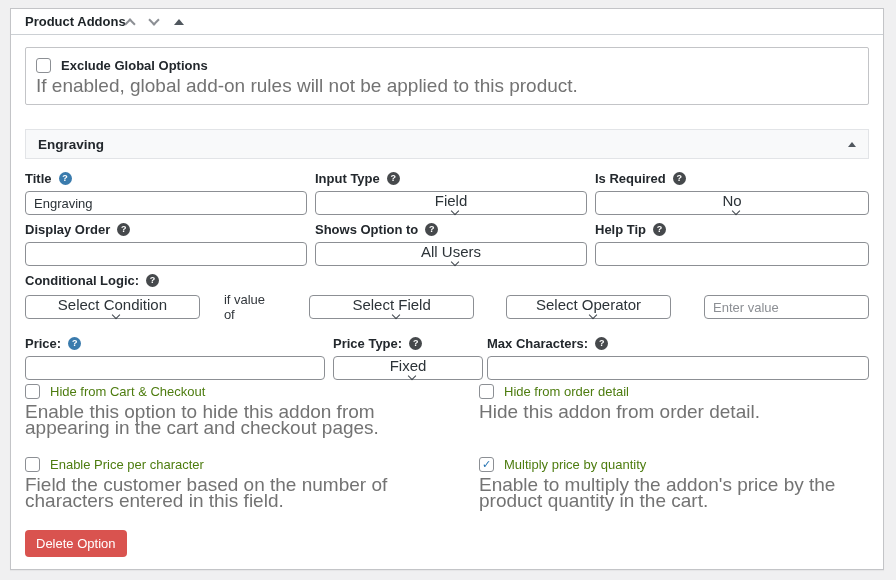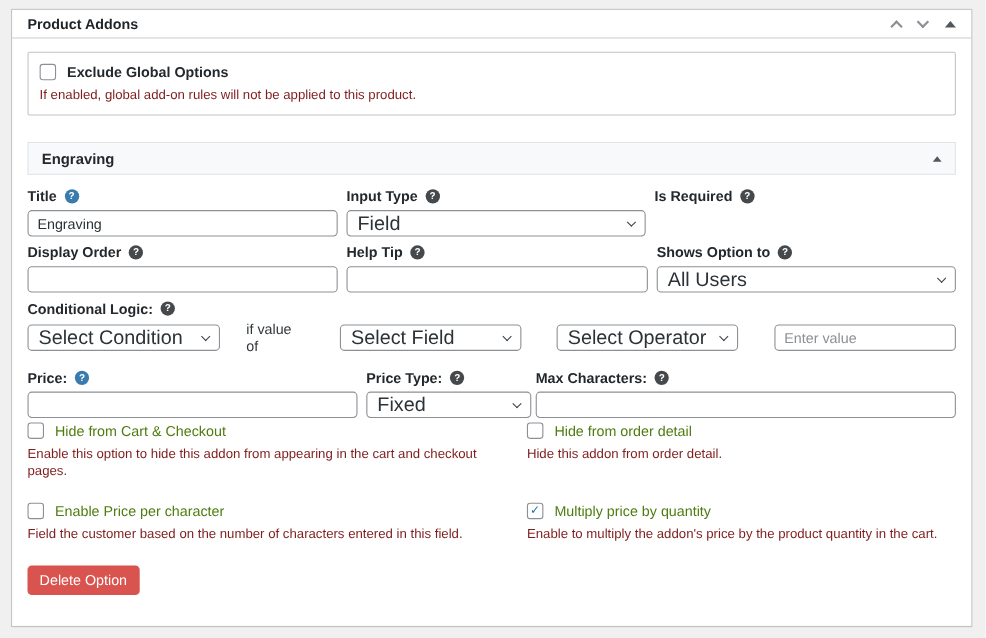--- a/index.html
+++ b/index.html
@@ -12,21 +12,21 @@
     position: relative;
   }
   .postbox {
     position: absolute; left: 10px; top: 8px;
     width: 874px; height: 562px;
     background: #fff; border: 1px solid #c3c4c7;
     box-shadow: 0 1px 1px rgba(0,0,0,.04);
     overflow: hidden;
   }
   .pb-header {
-    display: flex; align-items: center; justify-content: space-between;
+    display: flex; align-items: center; 
     height: 26px; padding: 0 14px; border-bottom: 1px solid #ccd0d4;
   }
   .pb-title { font-weight: 700; font-size: 13px; color: #1d2327; }
   .pb-actions { display: flex; align-items: center; gap: 16px; }
   .chev { width: 8px; height: 8px; border-right: 2px solid #8c8f94; border-bottom: 2px solid #8c8f94; display: inline-block; cursor: pointer; }
   .chev.up { transform: rotate(-135deg); margin-top: 4px; }
   .chev.down { transform: rotate(45deg); margin-top: -3px; }
   .tri-up { width: 0; height: 0; border-left: 5px solid transparent; border-right: 5px solid transparent; border-bottom: 6px solid #50575e; display: inline-block; cursor: pointer; }
   .tri-up.small { border-left-width: 4px; border-right-width: 4px; border-bottom-width: 5px; }
 
@@ -35,21 +35,21 @@
   .exclude-box { border: 1px solid #c3c4c7; border-radius: 2px; padding: 10px; margin-bottom: 24px; }
   .cb-row { display: flex; align-items: center; gap: 10px; }
   .cb {
     width: 15px; height: 15px; border: 1px solid #8c8f94; border-radius: 3px;
     background: #fff; display: flex; align-items: center; justify-content: center;
     flex: none; cursor: pointer;
   }
   .cb-check { display: none; color: #2271b1; font-weight: 700; font-size: 11px; line-height: 1; }
   .cb.checked .cb-check { display: block; }
   .bold-label { font-weight: 700; color: #23282d; }
-  .desc { color: #7f1d1d; margin-top: 5px; font-size: 12px; line-height: 16px; }
+  .desc { color: #737373; margin-top: 5px; font-size: 19px; line-height: 16px; }
 
   .addon-header {
     background: #f8f9fa; border: 1px solid #e2e4e7; height: 30px;
     display: flex; align-items: center; justify-content: space-between;
     padding: 0 12px; margin-bottom: 12px; cursor: pointer;
   }
   .addon-title { font-weight: 700; font-size: 13.5px; color: #23282d; }
 
   .frow { display: flex; gap: 8px; margin-bottom: 7px; }
   .fcol { display: flex; flex-direction: column; }
@@ -63,21 +63,21 @@
   .help::after { content: "?"; }
   .help.blue { background: #3a7bad; }
   .tin {
     height: 24px; border: 1px solid #8c8f94; border-radius: 4px; padding: 0 8px;
     font-size: 13px; color: #2c3338; background: #fff; width: 100%; font-family: inherit; outline: none;
   }
   input.tin::placeholder { color: #8c8f94; }
   .sel {
     height: 24px; border: 1px solid #8c8f94; border-radius: 4px; padding: 0 9px;
     display: flex; align-items: center; justify-content: space-between;
-    background: #fff; cursor: pointer; color: #2c3338; font-size: 18px; width: 100%;
+    background: #fff; cursor: pointer; color: #2c3338; font-size: 15px; width: 100%; flex-direction: column;
   }
   .sel-arrow { width: 6px; height: 6px; border-right: 1.5px solid #3c434a; border-bottom: 1.5px solid #3c434a; transform: rotate(45deg); margin-left: 8px; margin-top: -3px; flex: none; }
 
   .cond-label { margin-bottom: 4px; }
   .cond-row { display: flex; align-items: center; margin-bottom: 14px; }
   .w-cond { width: 176px; } .w-field { width: 166px; } .w-op { width: 166px; margin-left: 32px; } .w-val { width: 165px; margin-left: 33px; }
   .if-text { margin: 0 30px 0 24px; color: #32373c; }
 
   .price-row { display: flex; margin-bottom: 4px; }
   .pc1 { width: 300px; } .pc2 { width: 150px; margin-left: 8px; } .pc3 { flex: 1; margin-left: 4px; }
@@ -136,47 +136,51 @@
           <div class="sel">
             <span>Field</span>
             <span class="sel-arrow"></span>
           </div>
         </div>
         <div class="fcol c3">
           <div class="flabel">
             <span>Is Required</span>
             <span class="help"></span>
           </div>
+          <div class="sel">
+            <span>No</span>
+            <span class="sel-arrow"></span>
+          </div>
         </div>
       </div>
 
       <div class="frow">
         <div class="fcol c1">
           <div class="flabel">
             <span>Display Order</span>
             <span class="help"></span>
           </div>
           <input class="tin" type="text" value="" style="">
         </div>
+        <div class="fcol c2">
+          <div class="flabel">
+            <span>Shows Option to</span>
+            <span class="help"></span>
+          </div>
+          <div class="sel">
+            <span>All Users</span>
+            <span class="sel-arrow"></span>
+          </div>
+        </div>
         <div class="fcol c3">
           <div class="flabel">
             <span>Help Tip</span>
             <span class="help"></span>
           </div>
           <input class="tin" type="text" value="" style="">
-        </div>
-        <div class="fcol c2">
-          <div class="flabel">
-            <span>Shows Option to</span>
-            <span class="help"></span>
-          </div>
-          <div class="sel">
-            <span>All Users</span>
-            <span class="sel-arrow"></span>
-          </div>
         </div>
       </div>
 
       <div class="flabel cond-label">
         <span>Conditional Logic:</span>
         <span class="help"></span>
       </div>
       <div class="cond-row">
         <div class="sel w-cond">
           <span>Select Condition</span>

